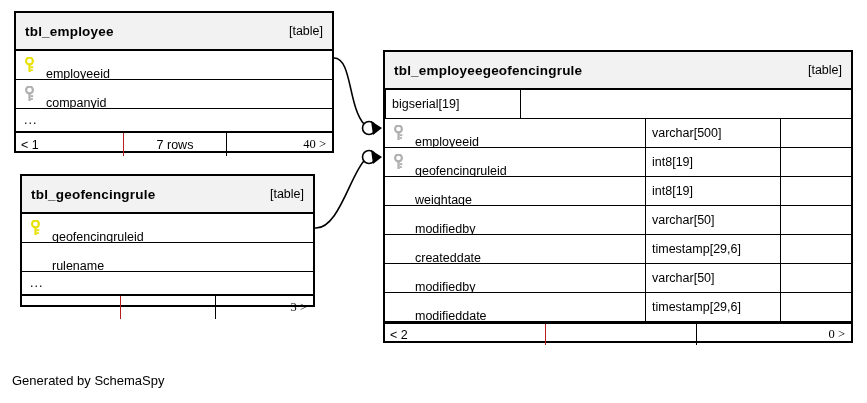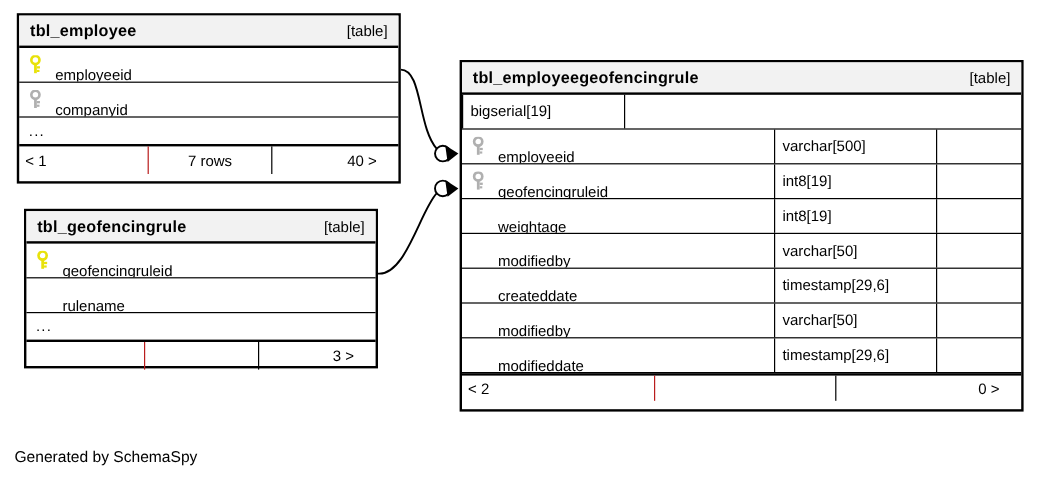--- a/index.html
+++ b/index.html
@@ -42,21 +42,21 @@
   }
 
   .tbl-header {
     background: #f2f2f2;
     border-bottom: 2px solid #000000;
     box-sizing: border-box;
     display: flex;
     align-items: center;
     justify-content: space-between;
     padding: 0 9px;
-    height: 27px;
+    height: 38px;
   }
   .tbl-title {
     font-weight: bold;
     font-size: 13.5px;
     letter-spacing: 0.2px;
     white-space: nowrap;
   }
   .tbl-tag {
     font-size: 12.5px;
     white-space: nowrap;
@@ -130,21 +130,21 @@
   .foot-cell {
     display: flex;
     align-items: center;
     box-sizing: border-box;
     font-size: 12.5px;
     white-space: nowrap;
     overflow: hidden;
   }
   .foot-left   { justify-content: flex-start; padding-left: 5px; }
   .foot-center { justify-content: center; border-left: 1px solid #b91c1c; }
-  .foot-right  { justify-content: flex-end; padding-right: 18px; border-left: 1px solid #000000; }
+  .foot-right  { justify-content: flex-end; padding-right: 6px; border-left: 1px solid #000000; font-family: Liberation Serif, serif; }
 
   
   #tbl-employee {
     left: 14px;  top: 11px;  width: 320px;  height: 142px;
   }
   #tbl-employee .col-name { width: 296px; }
 
   #tbl-geofencingrule {
     left: 20px;  top: 174px;  width: 295px;  height: 133px;
   }

